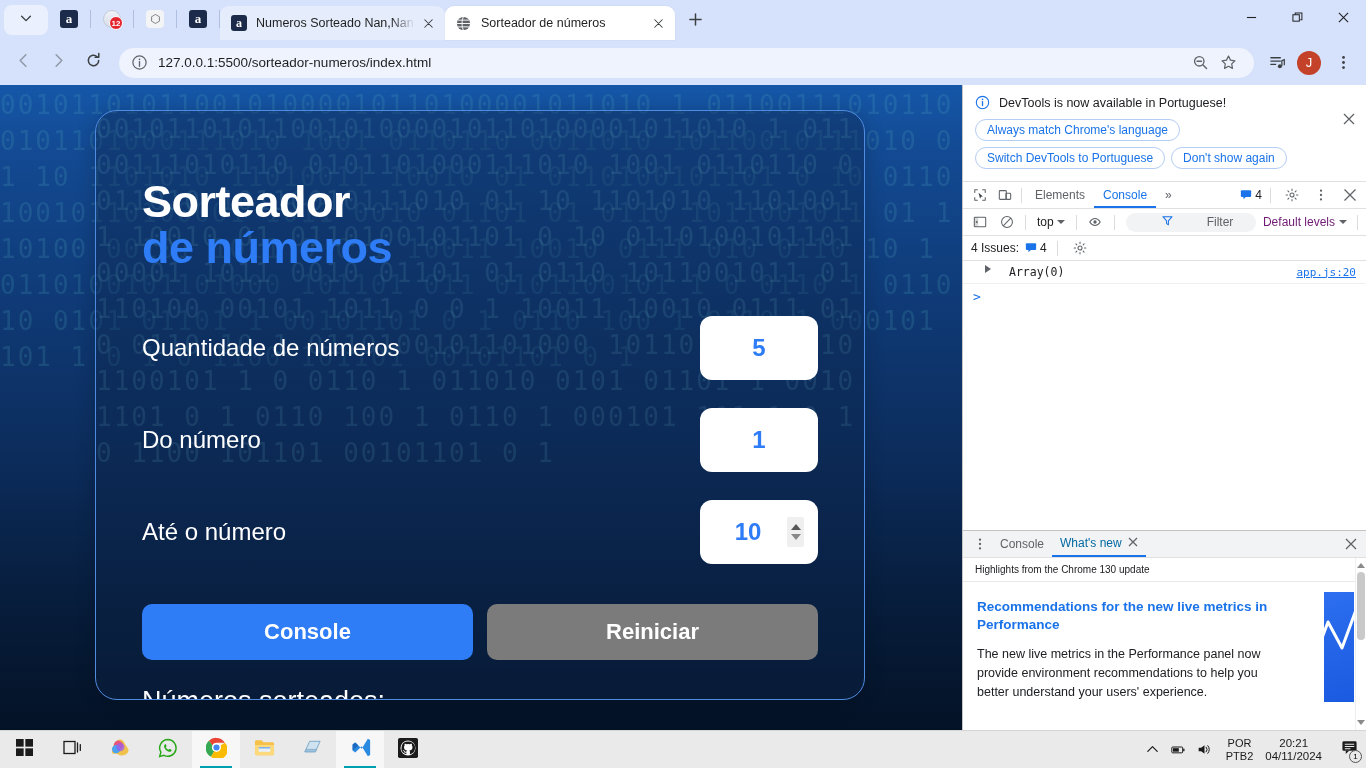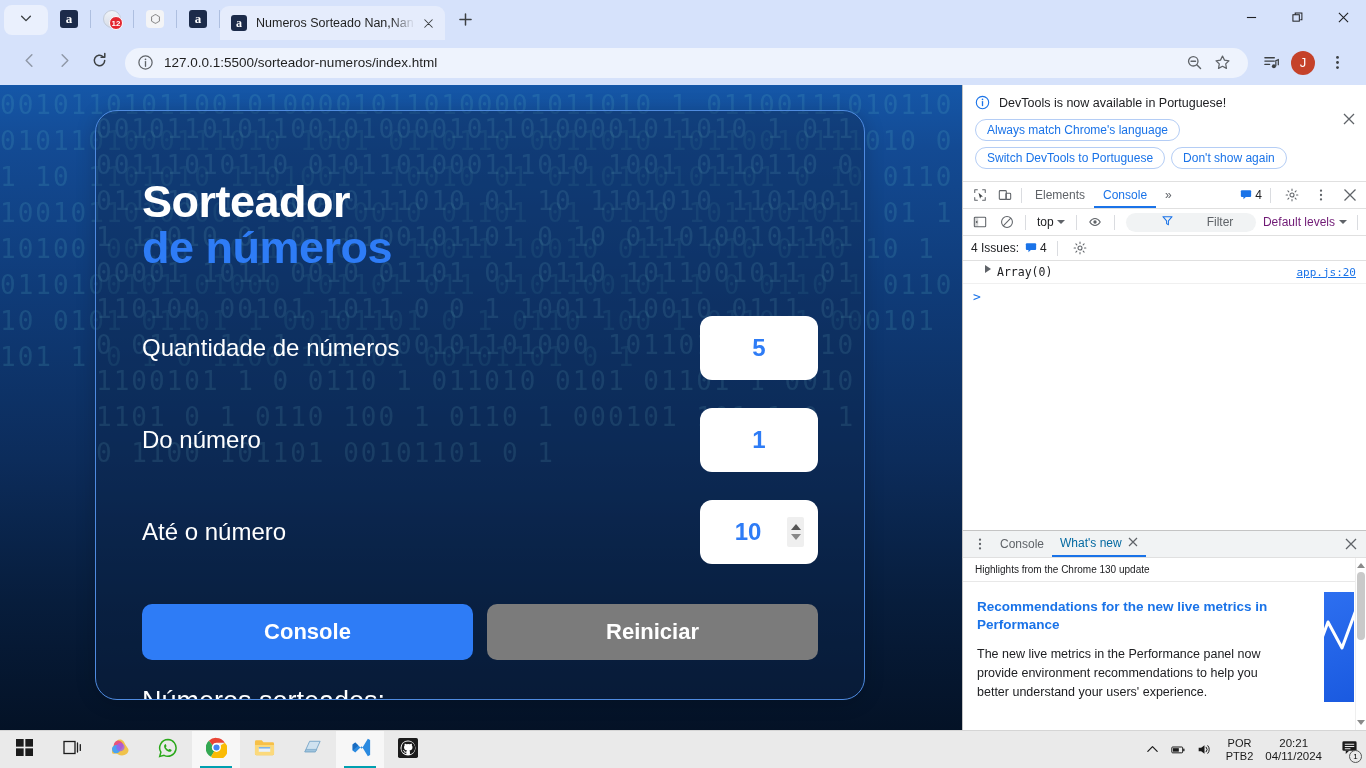--- a/index.html
+++ b/index.html
@@ -109,21 +109,21 @@
   .wcbtn {
     width: 46px; height: 34px;
     display: flex; align-items: center; justify-content: center;
     cursor: pointer;
   }
   .wcbtn svg { width: 11px; height: 11px; }
 
   
   .toolbar {
     height: 45px; background: #d6e2fb;
-    display: flex; align-items: center; padding: 0 14px;
+    display: flex; align-items: center; padding: 0 8px;
   }
   .navbtn {
     width: 30px; height: 30px; margin-right: 5px;
     display: flex; align-items: center; justify-content: center;
     border-radius: 50%; cursor: pointer;
   }
   .navbtn svg { width: 17px; height: 17px; }
   .navbtn.disabled svg { opacity: .45; }
   .omnibox {
     flex: 1 1 auto; height: 30px;
@@ -296,21 +296,21 @@
 
   .dt-console {
     flex: 1 1 auto; overflow: hidden; position: relative;
     font-family: "DejaVu Sans Mono", monospace; font-size: 11.5px;
   }
   .log-row {
     display: flex; align-items: center; justify-content: space-between;
     padding: 4px 10px 4px 22px;
     border-bottom: 1px solid #f0f0f0;
   }
-  .log-left { display:flex; align-items:flex-start; gap:6px; }
+  .log-left { display:flex; align-items:flex-start; gap:18px; }
   .disc { width:0;height:0;border-top:4px solid transparent;border-bottom:4px solid transparent;border-left:6px solid #5f6368; cursor:pointer;}
   .log-src { color: #1a73e8; text-decoration: underline; cursor: pointer; font-size: 11px; }
   .prompt-row { padding: 5px 10px; display:flex; align-items:center; }
   .prompt-row .pch { color:#1a73e8; font-size: 13px; }
 
   .dt-drawer { border-top: 1px solid #c4c4c4; height: 200px; display: flex; flex-direction: column; }
   .drawer-tabs {
     height: 27px; display: flex; align-items: center; padding: 0 4px;
     background: #f1f3f4; border-bottom: 1px solid #e0e0e0;
   }
@@ -428,20 +428,34 @@
           <span class="favicon-alura" style="width:16px;height:16px;font-size:12px;">a</span>
         </span>
         <span class="ttitle">Numeros Sorteado Nan,Nan,Na</span>
         <span class="tclose">
           <svg viewBox="0 0 12 12">
               <path d="M1 1l10 10M11 1L1 11" stroke="#3c4043" stroke-width="1.4" stroke-linecap="round"></path>
             </svg>
         </span>
       </div>
 
+      <div class="tab active">
+        <span class="tfav">
+          <svg class="globe-fav" viewBox="0 0 16 16">
+            <circle cx="8" cy="8" r="7" fill="#5f6368"></circle>
+            <path d="M8 1c-2 2-2 12 0 14M1 8h14M2.2 4.4h11.6M2.2 11.6h11.6" stroke="#fff" stroke-width="1" fill="none"></path>
+          </svg>
+        </span>
+        <span class="ttitle">Sorteador de números</span>
+        <span class="tclose">
+          <svg viewBox="0 0 12 12">
+              <path d="M1 1l10 10M11 1L1 11" stroke="#3c4043" stroke-width="1.4" stroke-linecap="round"></path>
+            </svg>
+        </span>
+      </div>
 
       <div class="newtab-btn">
         <span>
           <svg viewBox="0 0 14 14">
               <path d="M7 1v12M1 7h12" stroke="#3c4043" stroke-width="1.6" stroke-linecap="round"></path>
             </svg>
         </span>
       </div>
 
       <div class="wincontrols">

